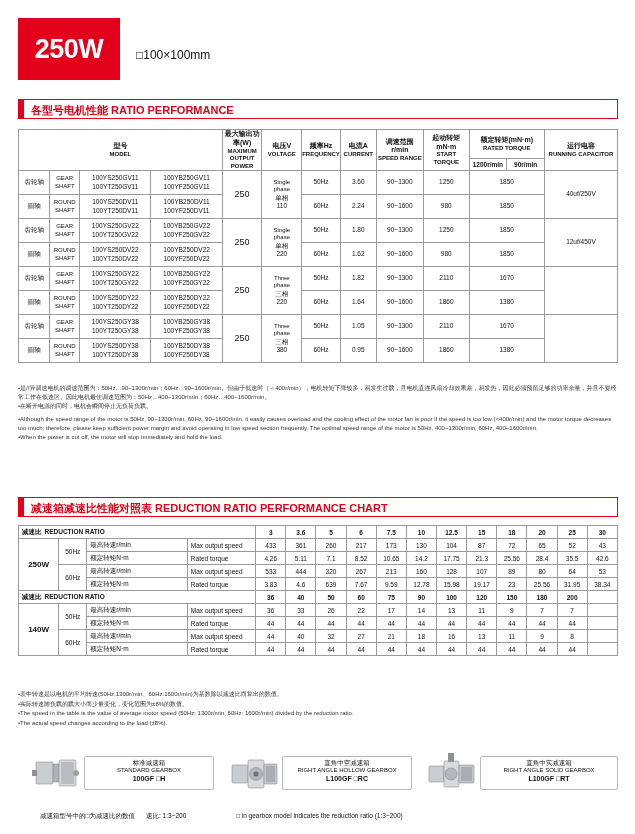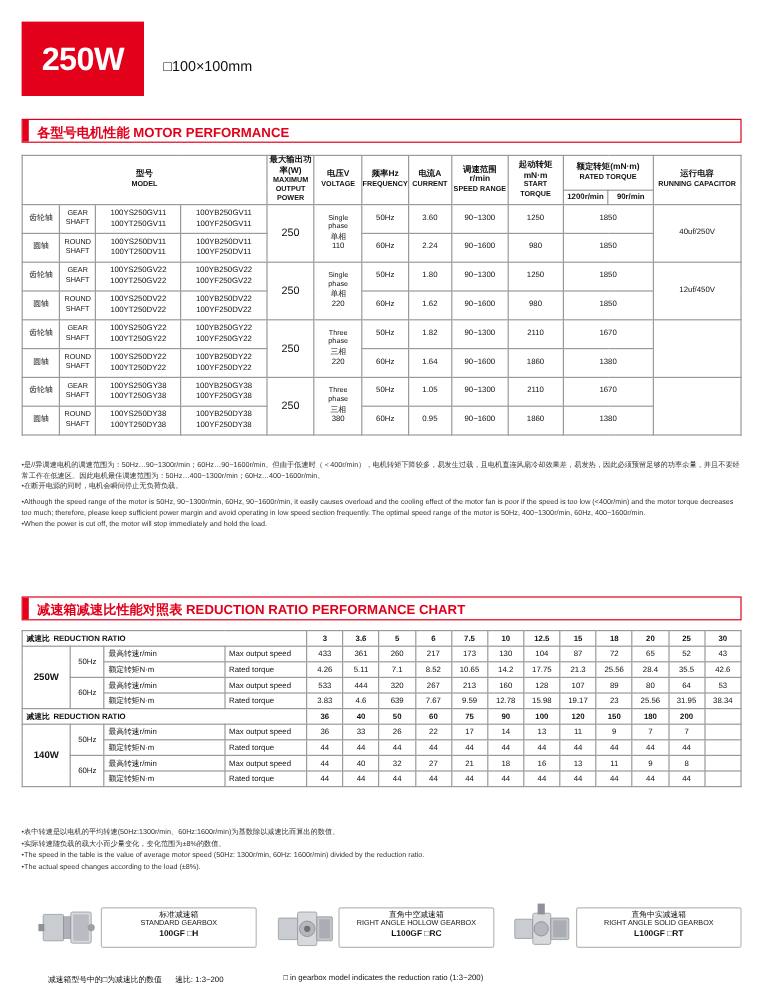--- a/index.html
+++ b/index.html
@@ -73,21 +73,21 @@
 
 <div class="page">
 
   <div class="hdr">
     <div class="hdr-badge">250W</div>
     <div class="hdr-size">□100×100mm</div>
   </div>
 
   <div class="sect" style="top:99px;">
     <div class="tick"></div>
-    <div class="txt">各型号电机性能 MOTOR PERFORMANCE</div>
+    <div class="txt">各型号电机性能 RATIO PERFORMANCE</div>
   </div>
 
   <table class="mt">
     <colgroup>
       <col style="width:32px">
         <col style="width:30px">
       <col style="width:72px">
         <col style="width:72px">
       <col style="width:40px">
         <col style="width:40px">

